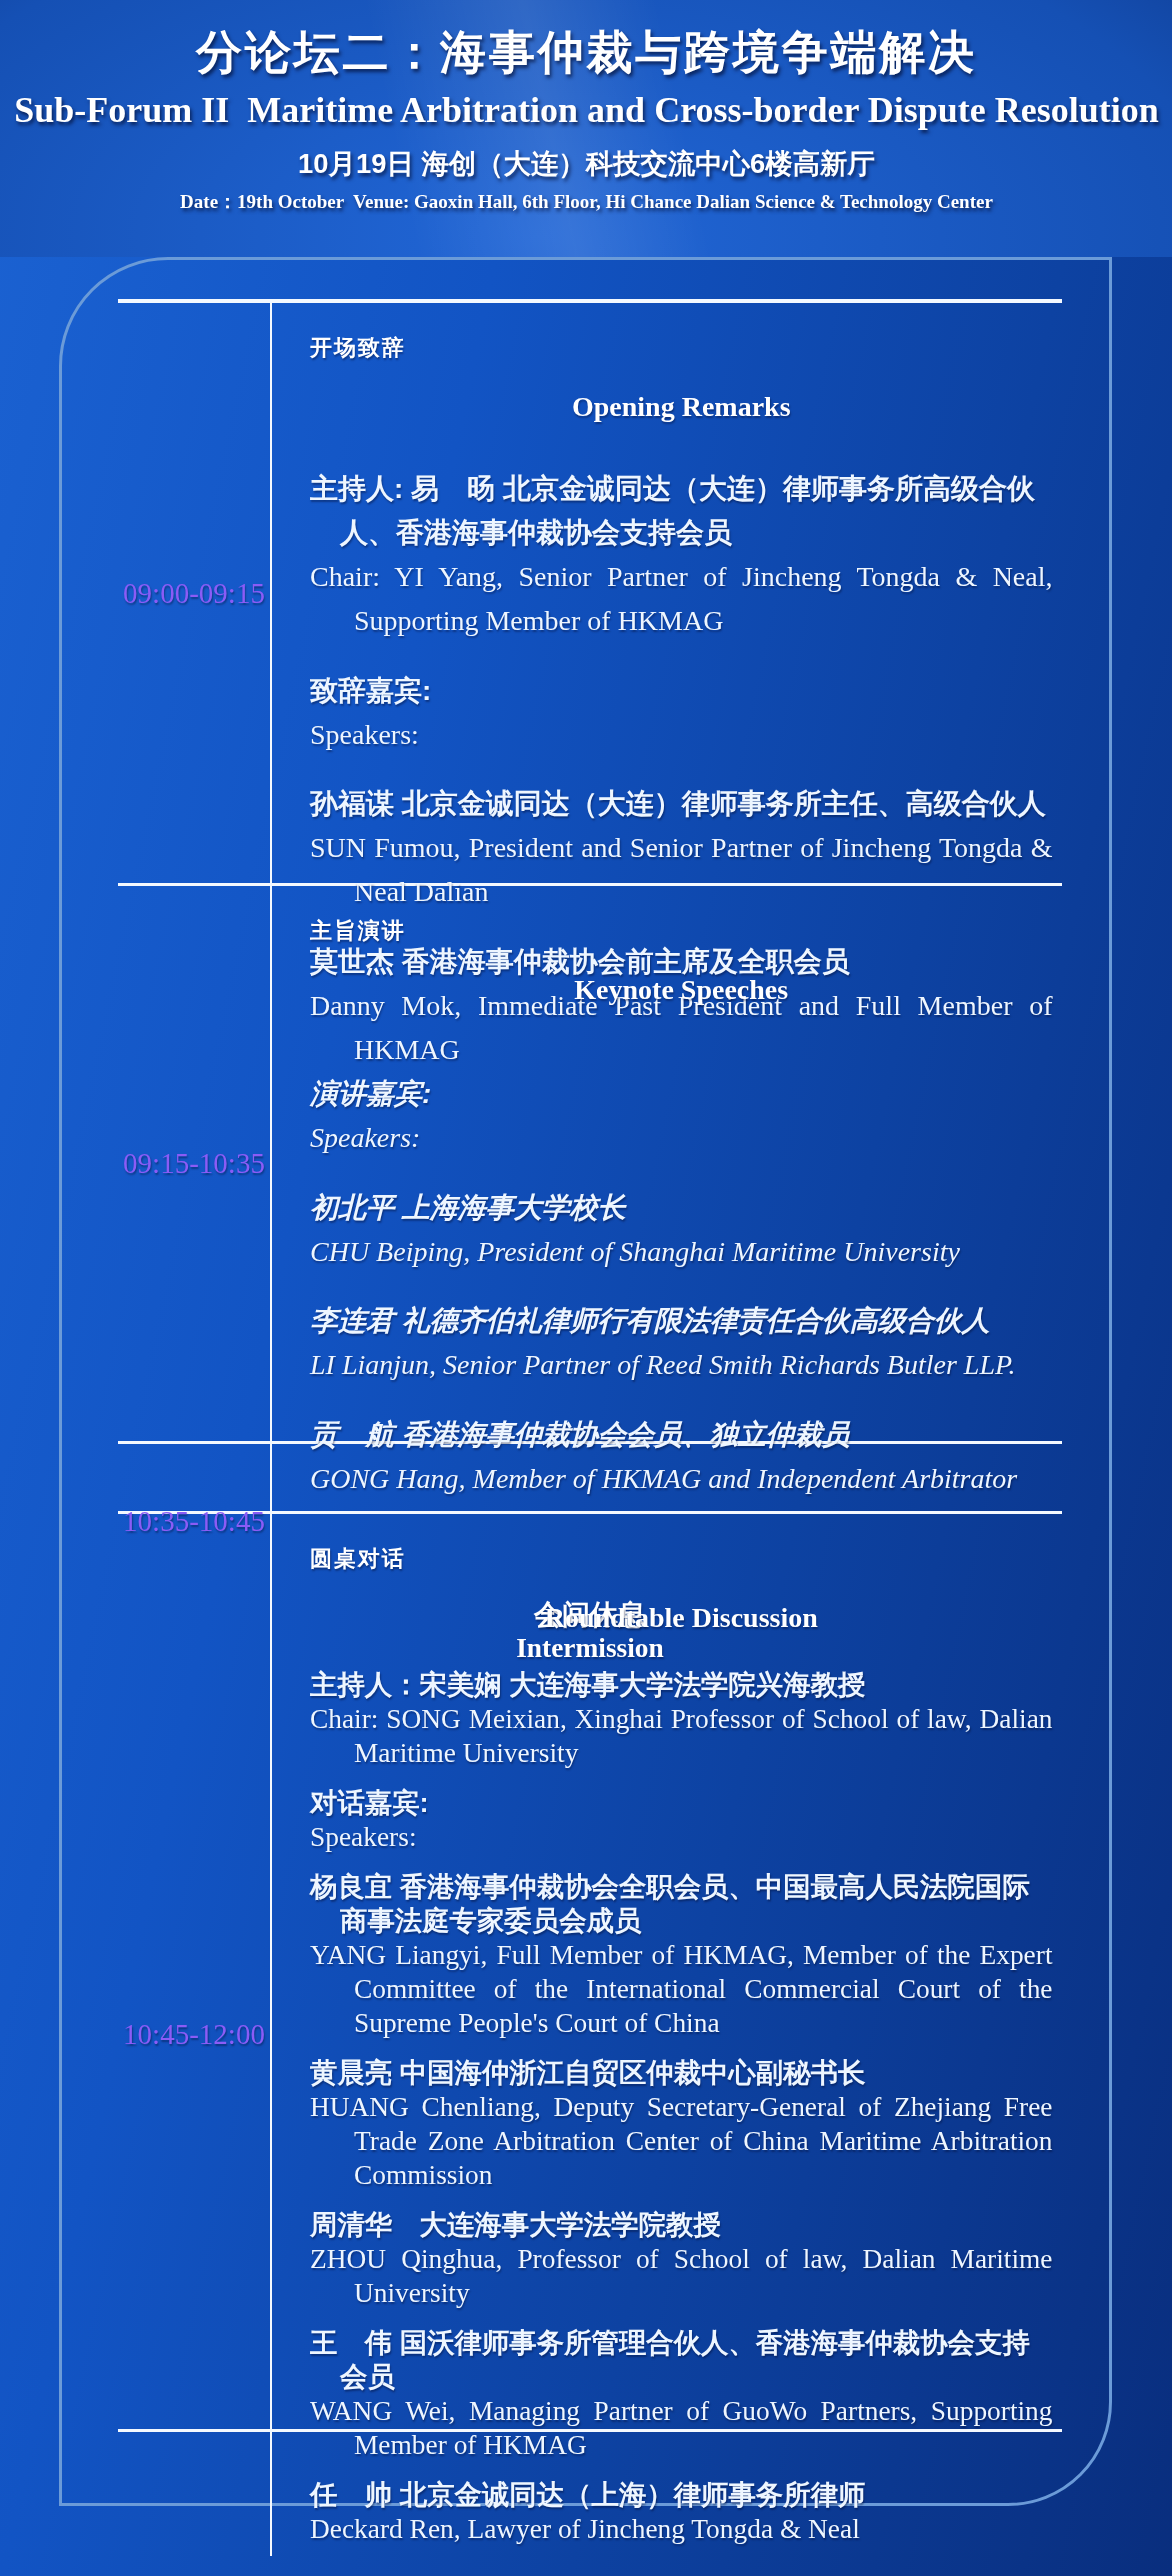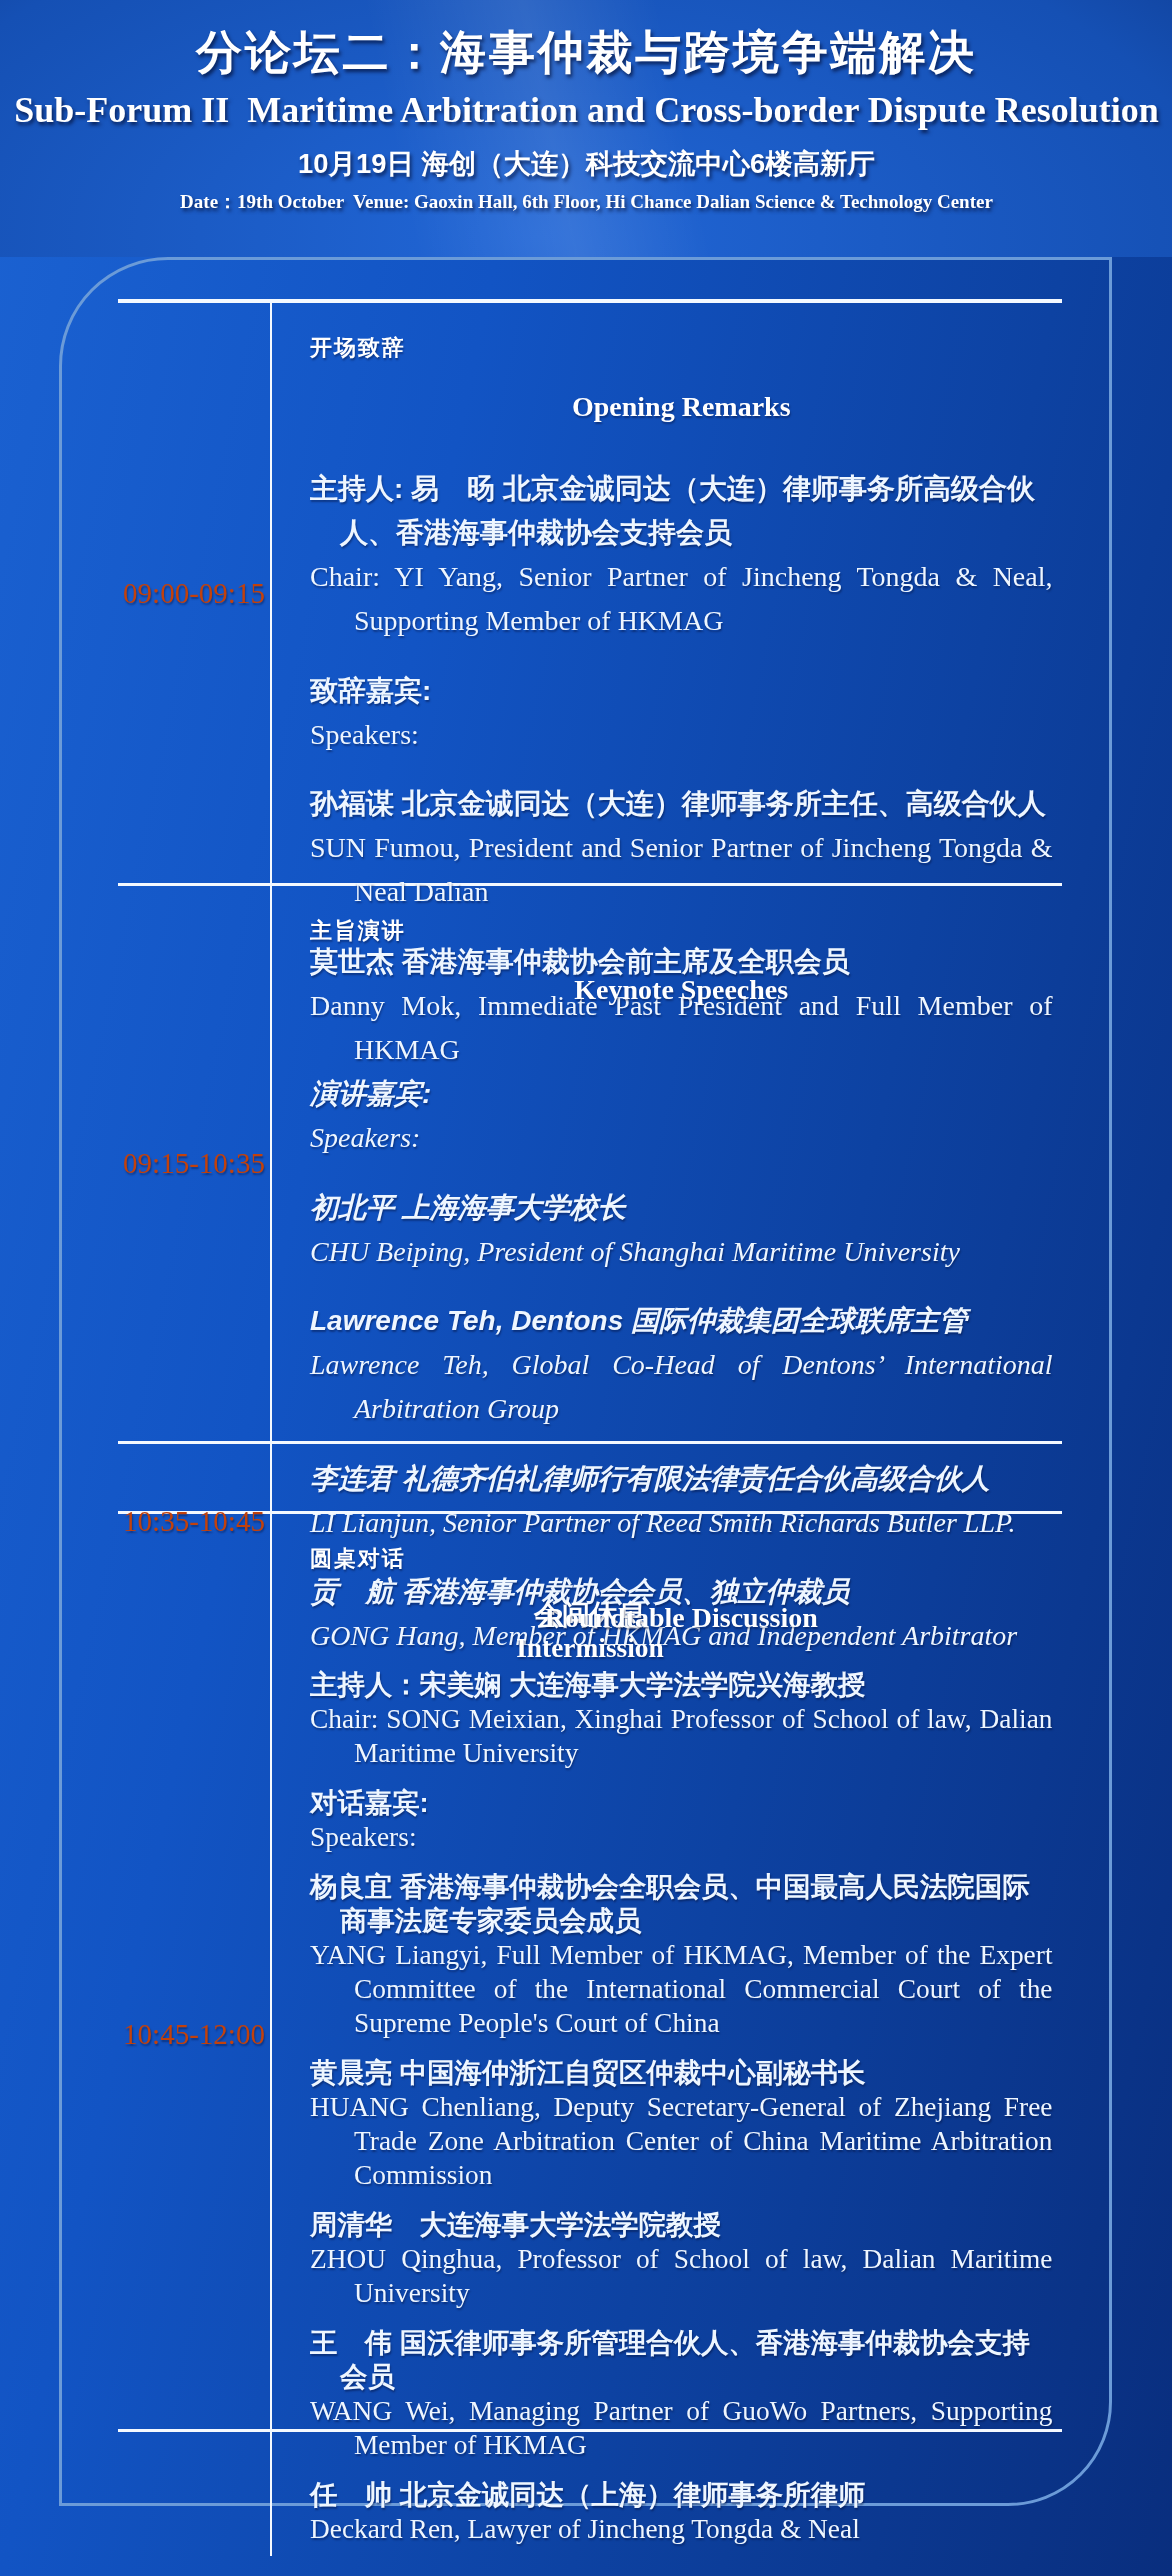--- a/index.html
+++ b/index.html
@@ -58,21 +58,21 @@
   }
   .row{display:flex;border-bottom:3.8px solid #f4f9ff;box-sizing:border-box;}
   .row:last-child{border-bottom:none;flex:1;}
   .row-1{height:583px;}
   .row-2{height:558px;}
   .row-3{height:70px;flex-direction:column;}
   .time-cell{
     width:154px;flex:0 0 154px;box-sizing:border-box;
     border-right:2.8px solid #f4f9ff;
     display:flex;align-items:center;justify-content:center;
-    font-size:29px;color:#c2410c;
+    font-size:29px;color:#8b5cf6;
     text-shadow:0.9px 1.9px 1.9px rgba(1,8,40,.4);
   }
   .content-cell{
     flex:1;box-sizing:border-box;padding:17px 9.5px 9.5px 38px;
     text-shadow:0.9px 1.9px 1.9px rgba(1,8,40,.4);
   }
   .sess-title-zh{
     font-family:"Liberation Sans","DejaVu Sans",sans-serif;
     font-size:22px;font-weight:bold;letter-spacing:1.9px;
     margin-top:13.2px;color:#ffffff;
@@ -160,24 +160,20 @@
   <div class="entry">
     <div class="zh">演讲嘉宾:</div>
     <div class="en">Speakers:</div>
   </div>
 
   <div class="entry">
     <div class="zh">初北平 上海海事大学校长</div>
     <div class="en">CHU Beiping, President of Shanghai Maritime University</div>
   </div>
 
-  <div class="entry">
-    <div class="zh">Lawrence Teh, Dentons 国际仲裁集团全球联席主管</div>
-    <div class="en">Lawrence Teh, Global Co-Head of Dentons’ International Arbitration Group</div>
-  </div>
 
   <div class="entry">
     <div class="zh">李连君 礼德齐伯礼律师行有限法律责任合伙高级合伙人</div>
     <div class="en">LI Lianjun, Senior Partner of Reed Smith Richards Butler LLP.</div>
   </div>
 
   <div class="entry">
     <div class="zh">贡　航 香港海事仲裁协会会员、独立仲裁员</div>
     <div class="en">GONG Hang, Member of HKMAG and Independent Arbitrator</div>
   </div>

